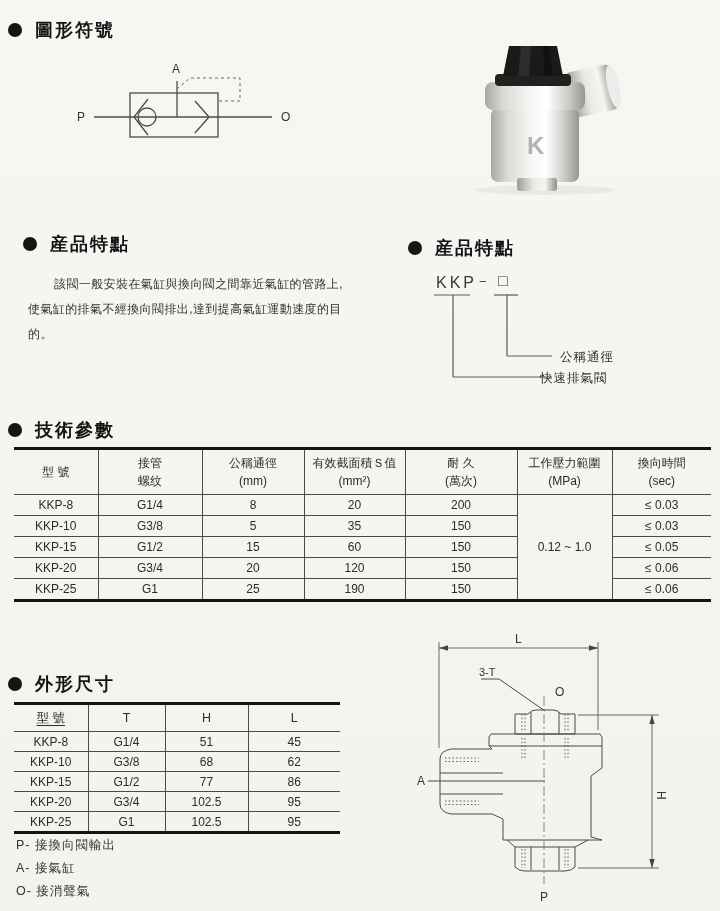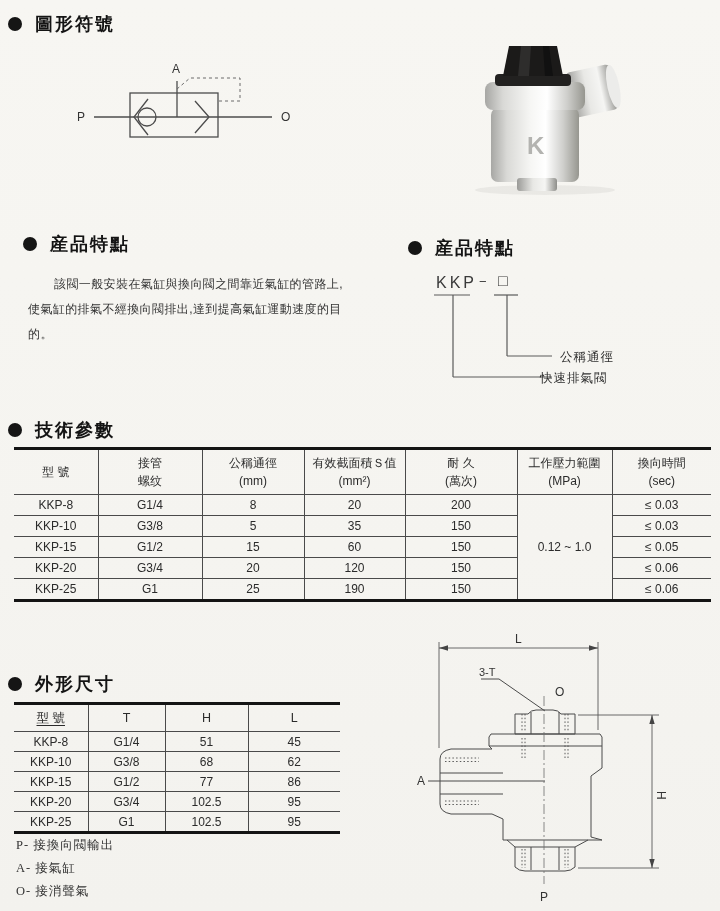--- a/index.html
+++ b/index.html
@@ -38,30 +38,30 @@
   .tech{left:14px;top:447px;width:697px;border-top:3px solid #141414;border-bottom:3px solid #141414;}
   .tech th{height:44px;font-size:12px;line-height:18px;vertical-align:middle;}
   .tech td{height:20px;font-size:12px;}
   .dim{left:14px;top:702px;width:326px;border-top:3px solid #141414;border-bottom:3px solid #141414;}
   .dim th{height:26px;font-size:12.5px;}
   .dim th.u{text-decoration:underline;text-underline-offset:3px;}
   .dim td{height:19px;font-size:12px;}
 
   
   .notes{position:absolute;left:16px;top:834px;font-size:12.5px;color:#333;letter-spacing:1px;}
-  .notes div{height:23px;line-height:23px;font-family:Liberation Serif, serif;}
+  .notes div{height:23px;line-height:23px;}
 
   svg{position:absolute;}
   svg text{font-family:"Liberation Sans","DejaVu Sans",sans-serif;}
 </style>
 </head>
 <body>
 <div id="page">
 
-<div class="sec" style="left:8px;top:12px;align-items:center;">
+<div class="sec" style="left:8px;top:18px;align-items:center;">
   <span class="dot"></span>
   <span>圖形符號</span>
 </div>
 
 <svg style="left:60px;top:55px;" width="250" height="125" viewBox="0 0 250 125">
   <g stroke="#4c4c4c" stroke-width="1.3" fill="none">
     <line x1="34" y1="62" x2="212" y2="62"></line>
     <rect x="70" y="38" width="88" height="44"></rect>
     <circle cx="87" cy="62" r="9"></circle>
     <path d="M88,44 L74,62 L88,80"></path>

